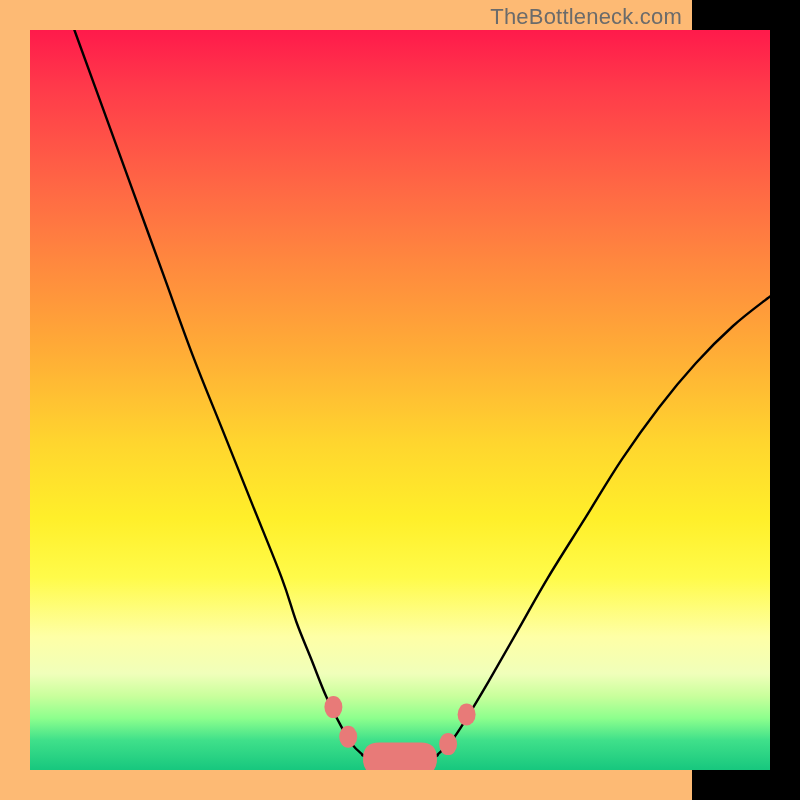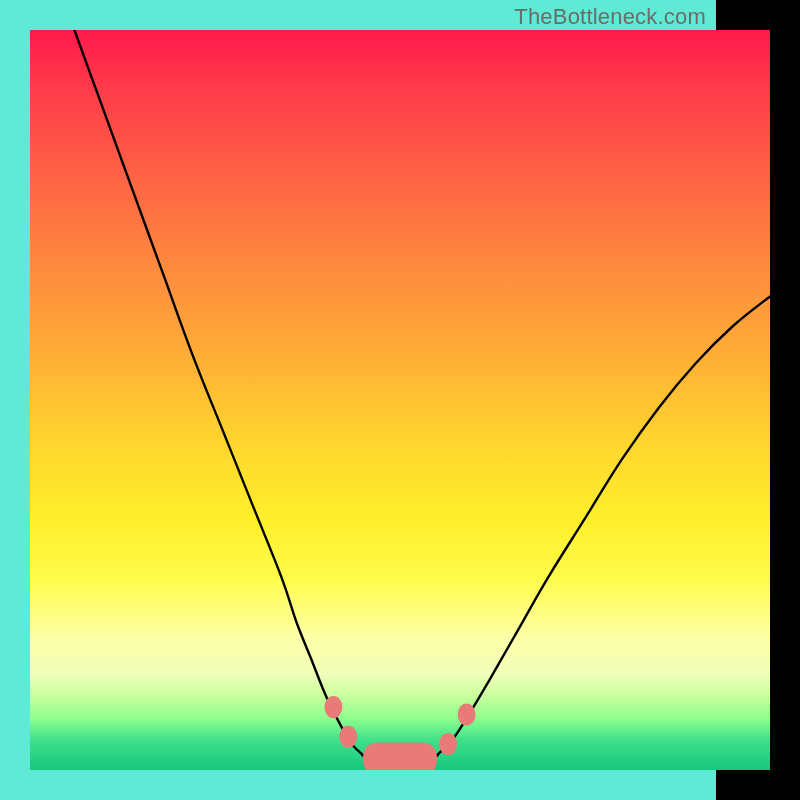--- a/index.html
+++ b/index.html
@@ -10,22 +10,21 @@
     background: #000;
     overflow: hidden;
     font-family: Arial, Helvetica, sans-serif;
   }
   .frame {
     position: absolute;
     left: 0;
     top: 0;
     width: 692px;
     height: 800px;
-    background: #5eead4;
-    padding-left: 24px;
+    background: #fdba74;
   }
   .plot {
     position: absolute;
     left: 30px;
     top: 30px;
     width: 740px;
     height: 740px;
     background: linear-gradient(to bottom,
       #ff1a4b 0%,
       #ff3b4a 8%,

